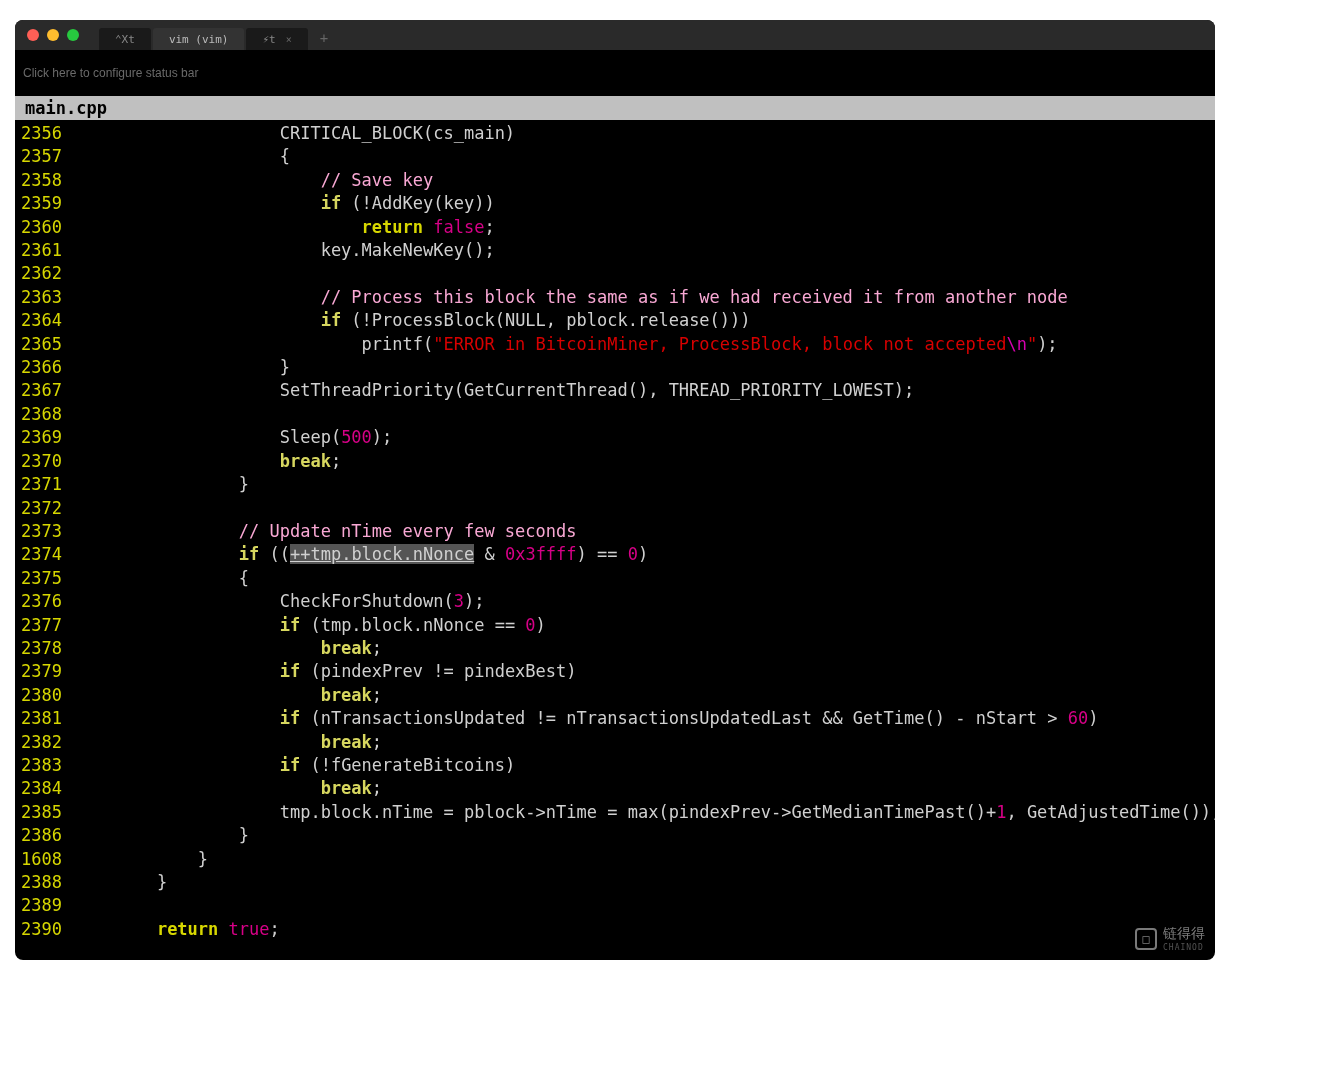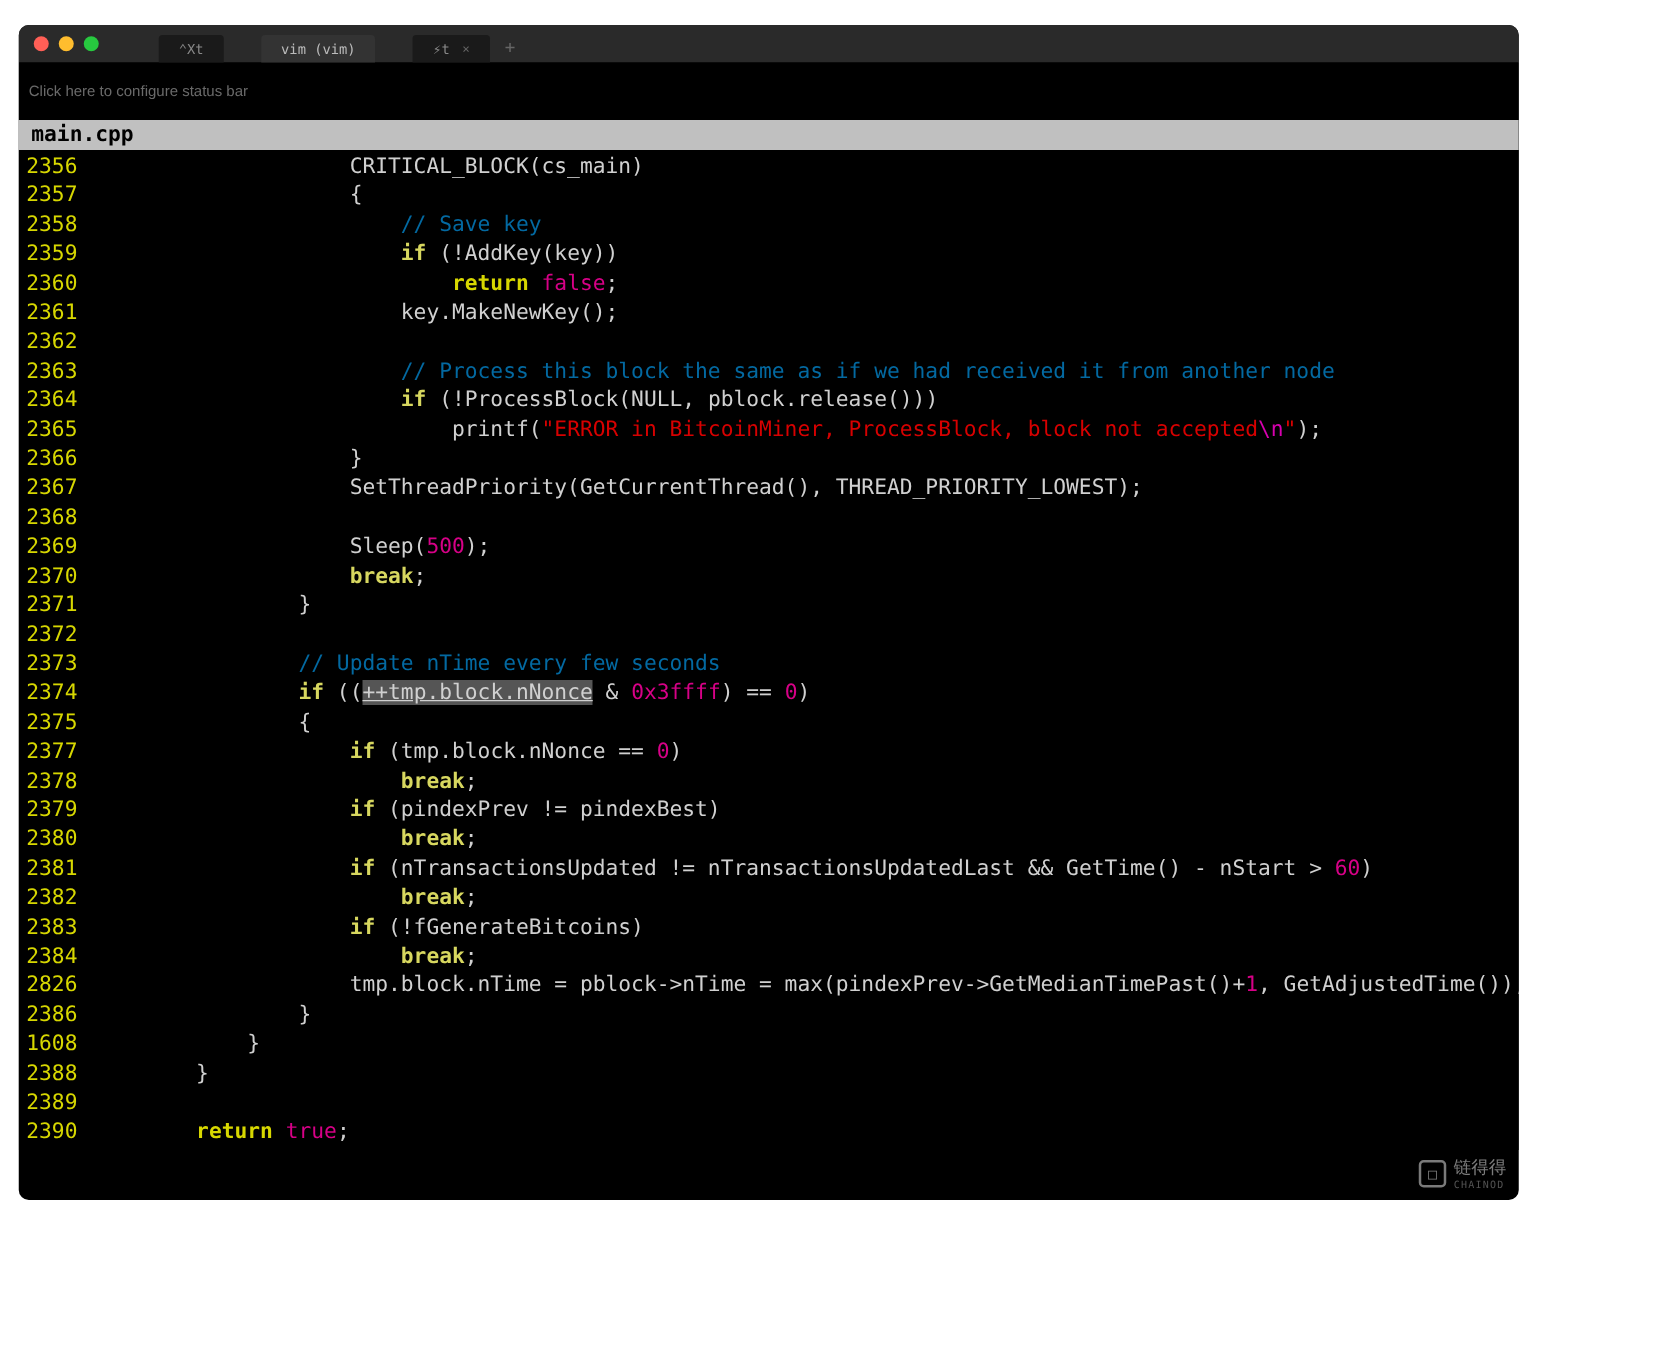--- a/index.html
+++ b/index.html
@@ -40,21 +40,20 @@
     .tab {
       background: #1a1a1a;
       color: #888;
       font-size: 11px;
       padding: 4px 16px;
       border-top-left-radius: 3px;
       border-top-right-radius: 3px;
       height: 22px;
       display: flex;
       align-items: center;
-      margin-left: 28px;
     }
     .tab.active { background: #333; color: #bbb; }
     .tab-close { margin-left: 10px; color: #666; font-size: 10px; }
     .tab-add { color: #666; font-size: 14px; padding: 4px 10px; }
     .statusbar-hint {
       background: #000;
       color: #6a6a6a;
       font-size: 12px;
       padding: 16px 8px;
       font-family: -apple-system, sans-serif;
@@ -87,21 +86,21 @@
     }
     .gutter {
       color: #d7d700;
       width: 60px;
       padding-left: 6px;
       flex-shrink: 0;
     }
     .code { color: #d0d0d0; }
     .kw { color: #d7d75f; font-weight: bold; }
     .ret { color: #d7d700; font-weight: bold; }
-    .cm { color: #0369a1; }
+    .cm { color: #f9a8d4; }
     .str { color: #d70000; }
     .esc { color: #d700af; }
     .num { color: #d70087; }
     .bool { color: #d70087; }
     .id { color: #d0d0d0; }
     .hl { background: #555; text-decoration: underline; }
     .null { color: #d0d0d0; }
     .watermark {
       position: absolute;
       bottom: 8px;
@@ -164,29 +163,30 @@
       <div class="line"><span class="gutter">2366</span><span class="code">                    <span class="id">}</span></span></div>
       <div class="line"><span class="gutter">2367</span><span class="code">                    <span class="id">SetThreadPriority(GetCurrentThread(), THREAD_PRIORITY_LOWEST);</span></span></div>
       <div class="line"><span class="gutter">2368</span><span class="code"></span></div>
       <div class="line"><span class="gutter">2369</span><span class="code">                    <span class="id">Sleep(</span><span class="num">500</span><span class="id">);</span></span></div>
       <div class="line"><span class="gutter">2370</span><span class="code">                    <span class="kw">break</span><span class="id">;</span></span></div>
       <div class="line"><span class="gutter">2371</span><span class="code">                <span class="id">}</span></span></div>
       <div class="line"><span class="gutter">2372</span><span class="code"></span></div>
       <div class="line"><span class="gutter">2373</span><span class="code">                <span class="cm">// Update nTime every few seconds</span></span></div>
       <div class="line"><span class="gutter">2374</span><span class="code">                <span class="kw">if</span><span class="id"> ((</span><span class="id hl">++tmp.block.nNonce</span><span class="id"> &amp; </span><span class="num">0x3ffff</span><span class="id">) == </span><span class="num">0</span><span class="id">)</span></span></div>
       <div class="line"><span class="gutter">2375</span><span class="code">                <span class="id">{</span></span></div>
+      <div class="line"><span class="gutter">2376</span><span class="code">                    <span class="id">CheckForShutdown(</span><span class="num">3</span><span class="id">);</span></span></div>
       <div class="line"><span class="gutter">2377</span><span class="code">                    <span class="kw">if</span><span class="id"> (tmp.block.nNonce == </span><span class="num">0</span><span class="id">)</span></span></div>
       <div class="line"><span class="gutter">2378</span><span class="code">                        <span class="kw">break</span><span class="id">;</span></span></div>
       <div class="line"><span class="gutter">2379</span><span class="code">                    <span class="kw">if</span><span class="id"> (pindexPrev != pindexBest)</span></span></div>
       <div class="line"><span class="gutter">2380</span><span class="code">                        <span class="kw">break</span><span class="id">;</span></span></div>
       <div class="line"><span class="gutter">2381</span><span class="code">                    <span class="kw">if</span><span class="id"> (nTransactionsUpdated != nTransactionsUpdatedLast &amp;&amp; GetTime() - nStart &gt; </span><span class="num">60</span><span class="id">)</span></span></div>
       <div class="line"><span class="gutter">2382</span><span class="code">                        <span class="kw">break</span><span class="id">;</span></span></div>
       <div class="line"><span class="gutter">2383</span><span class="code">                    <span class="kw">if</span><span class="id"> (!fGenerateBitcoins)</span></span></div>
       <div class="line"><span class="gutter">2384</span><span class="code">                        <span class="kw">break</span><span class="id">;</span></span></div>
-      <div class="line"><span class="gutter">2826</span><span class="code">                    <span class="id">tmp.block.nTime = pblock-&gt;nTime = max(pindexPrev-&gt;GetMedianTimePast()+</span><span class="num">1</span><span class="id">, GetAdjustedTime());</span></span></div>
+      <div class="line"><span class="gutter">2385</span><span class="code">                    <span class="id">tmp.block.nTime = pblock-&gt;nTime = max(pindexPrev-&gt;GetMedianTimePast()+</span><span class="num">1</span><span class="id">, GetAdjustedTime());</span></span></div>
       <div class="line"><span class="gutter">2386</span><span class="code">                <span class="id">}</span></span></div>
       <div class="line"><span class="gutter">1608</span><span class="code">            <span class="id">}</span></span></div>
       <div class="line"><span class="gutter">2388</span><span class="code">        <span class="id">}</span></span></div>
       <div class="line"><span class="gutter">2389</span><span class="code"></span></div>
       <div class="line"><span class="gutter">2390</span><span class="code">        <span class="ret">return</span><span class="id"> </span><span class="bool">true</span><span class="id">;</span></span></div>
     </div>
   <div class="watermark">
     <div class="wm-icon">□</div>
     <div>
       <div class="wm-text">链得得</div>

